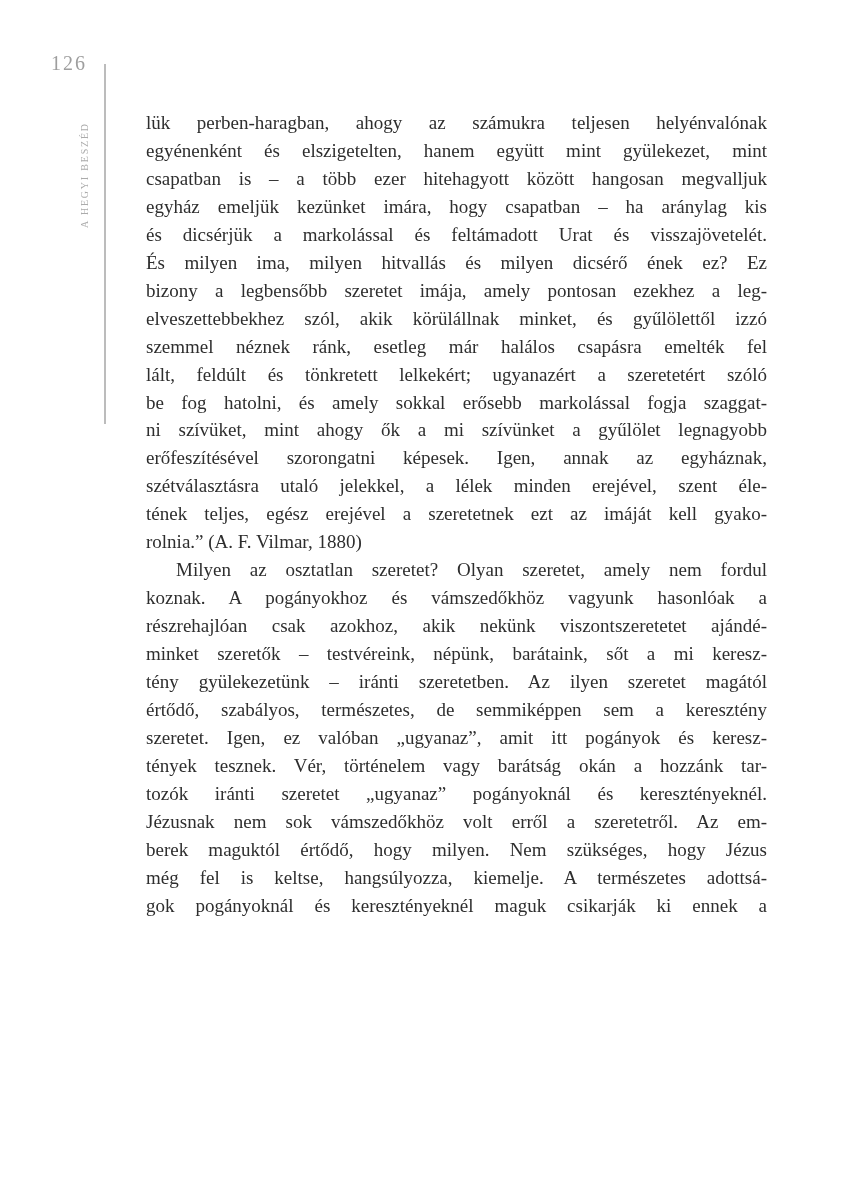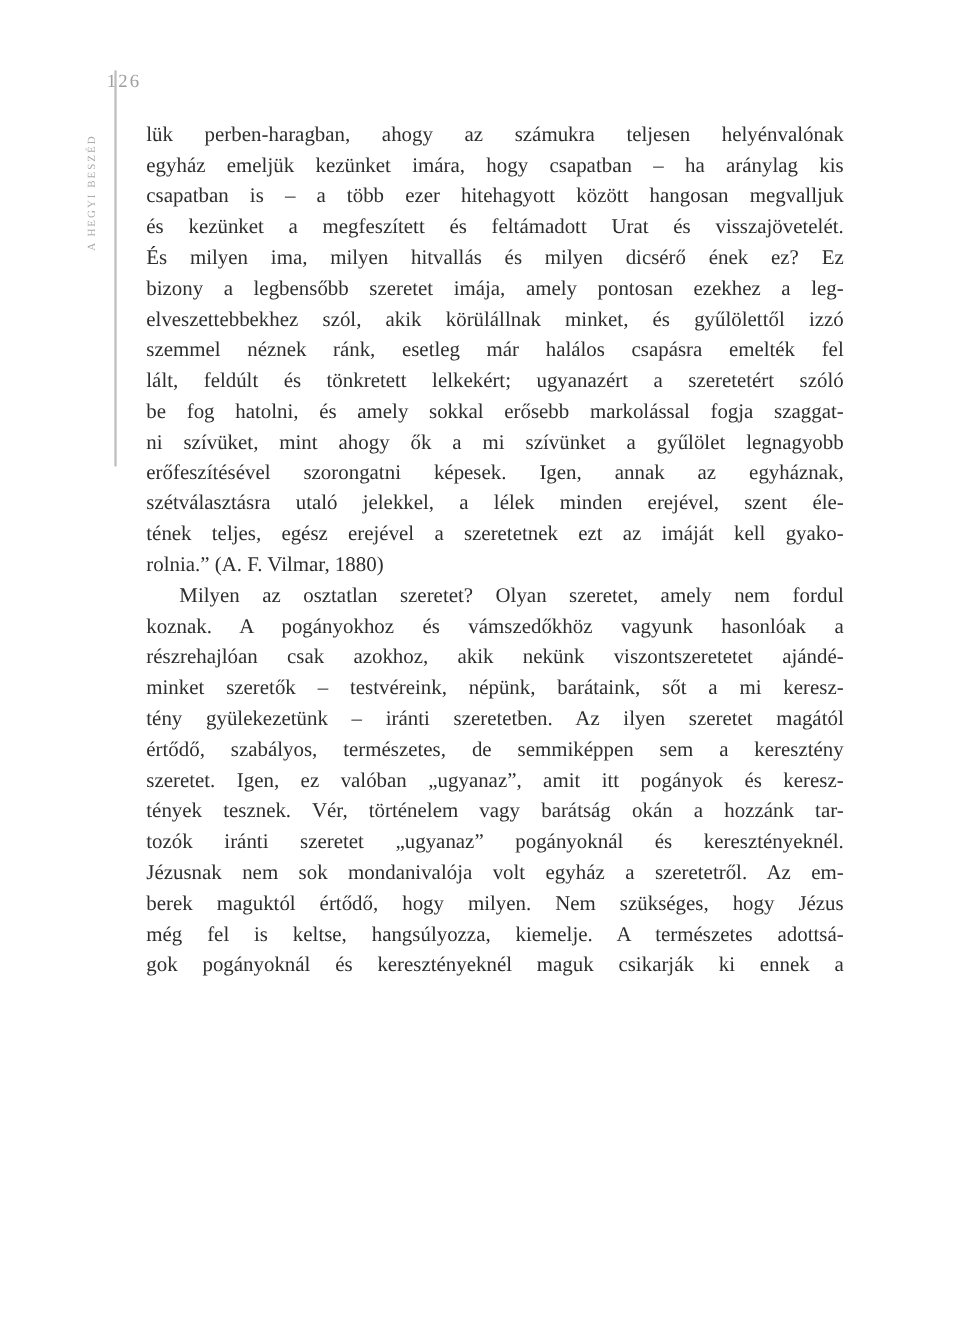--- a/index.html
+++ b/index.html
@@ -15,25 +15,24 @@
     position: relative;
     width: 867px;
     height: 1200px;
     background: var(--bg);
     overflow: hidden;
     font-family: "Liberation Serif", "DejaVu Serif", serif;
   }
   .folio {
     position: absolute;
     left: 51px;
-    top: 64px;
-    font-size: 17px;
+    top: 52px;
+    font-size: 20px;
     letter-spacing: 2px;
     color: var(--muted-gray);
-    margin-left: 46px;
   }
   .margin-rule {
     position: absolute;
     left: 104px;
     top: 64px;
     width: 2px;
     height: 360px;
     background: var(--rule-gray);
   }
   .margin-label {
@@ -53,20 +52,21 @@
     top: 109px;
     width: 634px;
     color: var(--text-color);
     font-size: 19px;
     line-height: 27.95px;
   }
   .text-line {
     text-align: justify;
     text-align-last: justify;
     white-space: normal;
+    margin-left: 13px;
   }
   .text-line.last-left {
     text-align-last: left;
   }
   .text-line.indent {
     text-indent: 30px;
   }
 </style>
 </head>
 <body>
@@ -75,23 +75,24 @@
 
   <div class="folio">126</div>
 
   <div class="margin-rule"></div>
 
   <div class="margin-label">A HEGYI BESZÉD</div>
 
   <div class="text-block" id="text-block">
       <div>
         <div class="text-line">lük perben-haragban, ahogy az számukra teljesen helyénvalónak</div>
+        <div class="text-line">egyénenként és elszigetelten, hanem együtt mint gyülekezet, mint</div>
+        <div class="text-line">csapatban is – a több ezer hitehagyott között hangosan megvalljuk</div>
         <div class="text-line">egyház emeljük kezünket imára, hogy csapatban – ha aránylag kis</div>
-        <div class="text-line">csapatban is – a több ezer hitehagyott között hangosan megvalljuk</div>
-        <div class="text-line">és kezünket a megfeszített és feltámadott Urat és visszajövetelét.</div>
+        <div class="text-line">és dicsérjük a markolással és feltámadott Urat és visszajövetelét.</div>
         <div class="text-line">És milyen ima, milyen hitvallás és milyen dicsérő ének ez? Ez</div>
         <div class="text-line">bizony a legbensőbb szeretet imája, amely pontosan ezekhez a leg-</div>
         <div class="text-line">elveszettebbekhez szól, akik körülállnak minket, és gyűlölettől izzó</div>
         <div class="text-line">szemmel néznek ránk, esetleg már halálos csapásra emelték fel</div>
         <div class="text-line">lált, feldúlt és tönkretett lelkekért; ugyanazért a szeretetért szóló</div>
         <div class="text-line">be fog hatolni, és amely sokkal erősebb markolással fogja szaggat-</div>
         <div class="text-line">ni szívüket, mint ahogy ők a mi szívünket a gyűlölet legnagyobb</div>
         <div class="text-line">erőfeszítésével szorongatni képesek. Igen, annak az egyháznak,</div>
         <div class="text-line">szétválasztásra utaló jelekkel, a lélek minden erejével, szent éle-</div>
         <div class="text-line">tének teljes, egész erejével a szeretetnek ezt az imáját kell gyako-</div>
@@ -100,20 +101,20 @@
       <div>
         <div class="text-line indent">Milyen az osztatlan szeretet? Olyan szeretet, amely nem fordul</div>
         <div class="text-line">koznak. A pogányokhoz és vámszedőkhöz vagyunk hasonlóak a</div>
         <div class="text-line">részrehajlóan csak azokhoz, akik nekünk viszontszeretetet ajándé-</div>
         <div class="text-line">minket szeretők – testvéreink, népünk, barátaink, sőt a mi keresz-</div>
         <div class="text-line">tény gyülekezetünk – iránti szeretetben. Az ilyen szeretet magától</div>
         <div class="text-line">értődő, szabályos, természetes, de semmiképpen sem a keresztény</div>
         <div class="text-line">szeretet. Igen, ez valóban „ugyanaz”, amit itt pogányok és keresz-</div>
         <div class="text-line">tények tesznek. Vér, történelem vagy barátság okán a hozzánk tar-</div>
         <div class="text-line">tozók iránti szeretet „ugyanaz” pogányoknál és keresztényeknél.</div>
-        <div class="text-line">Jézusnak nem sok mondanivalója volt egyház a szeretetről. Az em-</div>
+        <div class="text-line">Jézusnak nem sok vámszedőkhöz volt erről a szeretetről. Az em-</div>
         <div class="text-line">berek maguktól értődő, hogy milyen. Nem szükséges, hogy Jézus</div>
         <div class="text-line">még fel is keltse, hangsúlyozza, kiemelje. A természetes adottsá-</div>
         <div class="text-line">gok pogányoknál és keresztényeknél maguk csikarják ki ennek a</div>
       </div>
     </div>
 
 </div>
 
 </body></html>

